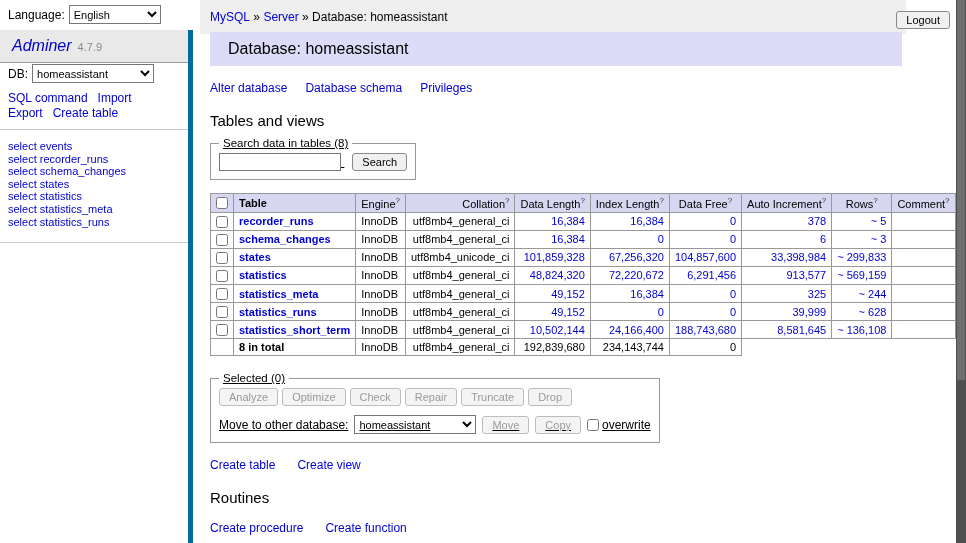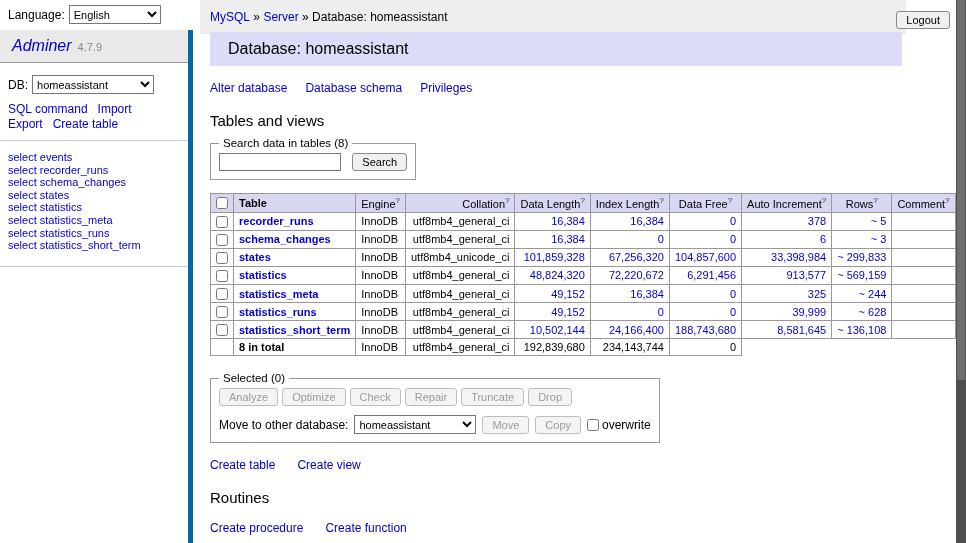--- a/index.html
+++ b/index.html
@@ -22,35 +22,35 @@
     position:absolute; left:200px; top:0; width:706px; height:34px; background:#eeeeee;
     display:flex; align-items:center; padding:0 10px; white-space:pre;
   }
   .logout-btn { position:absolute; top:11px; right:16px; }
 
   
   .sidebar { position:absolute; left:0; top:30px; width:193px; height:513px; border-right:5px solid #0369a1; background:#fff; }
   .side-h1 { background:#e9e9e9; border-bottom:1px solid #999; padding:7px 12px; font-size:16px; color:#777; }
   .app-name { font-style:italic; }
   .app-version { font-size:11px; color:#888; margin-left:6px; }
-  .db-row { padding:12px 8px 2px; }
+  .db-row { padding:1px 8px 2px; }
   .db-row select { width:122px; margin-left:4px; }
   .side-actions { padding:6px 8px 0; line-height:15px; }
   .side-actions a { margin-right:10px; }
   .side-hr { border:0; border-top:1px solid #ccc; margin:8px 0; }
   .side-table-links { padding:2px 8px 6px; font-size:11px; }
   .side-line { line-height:12.6px; white-space:nowrap; }
 
   
   .content { position:absolute; left:210px; top:32px; width:692px; }
   .title-bar { background:#dcdcf8; padding:8px 18px; font-size:16px; font-weight:normal; margin:0; }
   .nav-links { margin:15px 0 0; }
   .nav-links a, .link-row a { margin-right:18px; }
   .section-h { font-size:15px; font-weight:normal; margin:17px 0 8px; }
-  fieldset { border:1px solid #999; padding:4px 8px 8px; margin:0; display:inline-block; }
+  fieldset { border:1px solid #999; padding:4px 8px 8px; margin:0; display:inline-block;text-decoration:underline; }
   legend { font-size:11.5px; padding:0 4px; }
   .search-fieldset input { width:122px; }
   .search-fieldset button { margin-left:8px; }
 
   table.tables-grid { border-collapse:collapse; margin-top:13px; font-size:11px; }
   .tables-grid td { border:1px solid #999; padding:2px 5px; white-space:nowrap; height:15px; }
   .tables-grid .head-row td { background:#d7d7f2; text-align:center; }
   .tables-grid .head-table { font-weight:bold; }
   .tables-grid td:nth-child(1){ width:18px; text-align:center; }
   .tables-grid td:nth-child(2){ width:124px; text-align:left; }
@@ -109,21 +109,20 @@
     </div>
     <hr class="side-hr">
     <div class="side-table-links">
         <div class="side-line"><a class="side-link" href="#">select events</a></div>
         <div class="side-line"><a class="side-link" href="#">select recorder_runs</a></div>
         <div class="side-line"><a class="side-link" href="#">select schema_changes</a></div>
         <div class="side-line"><a class="side-link" href="#">select states</a></div>
         <div class="side-line"><a class="side-link" href="#">select statistics</a></div>
         <div class="side-line"><a class="side-link" href="#">select statistics_meta</a></div>
         <div class="side-line"><a class="side-link" href="#">select statistics_runs</a></div>
-        <div class="side-line"><a class="side-link" href="#">select statistics_short_term</a></div>
       </div>
     <hr class="side-hr">
   </div>
 
   <div class="content">
     <h2 class="title-bar">Database: homeassistant</h2>
 
     <p class="nav-links">
       <a href="#">Alter database</a><a href="#">Database schema</a><a href="#">Privileges</a>
     </p>

